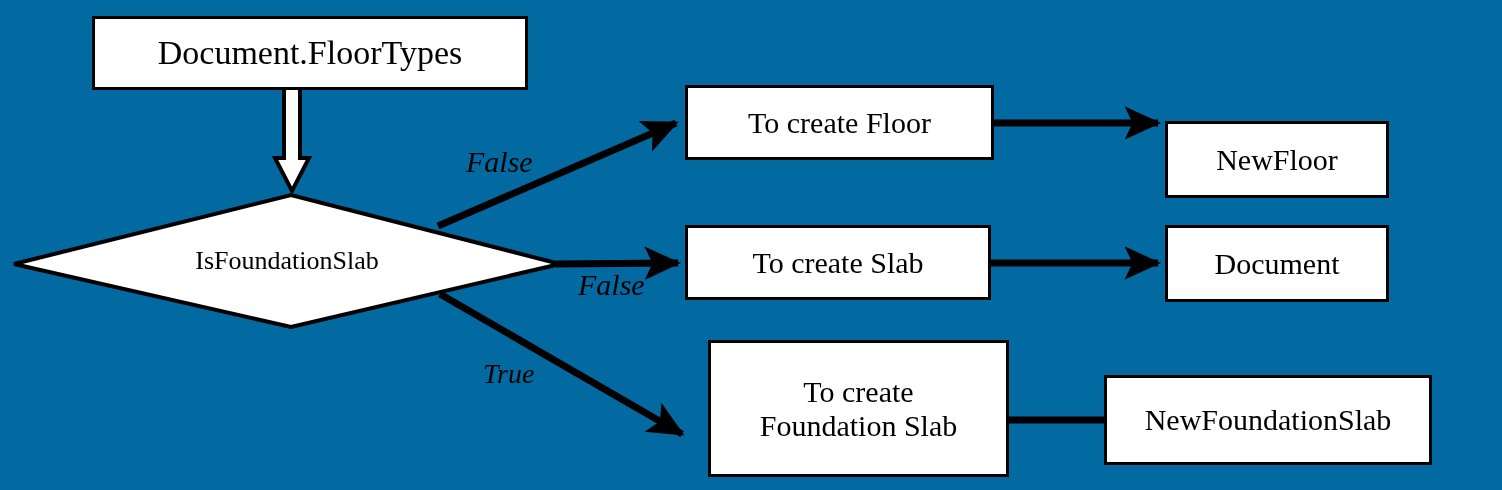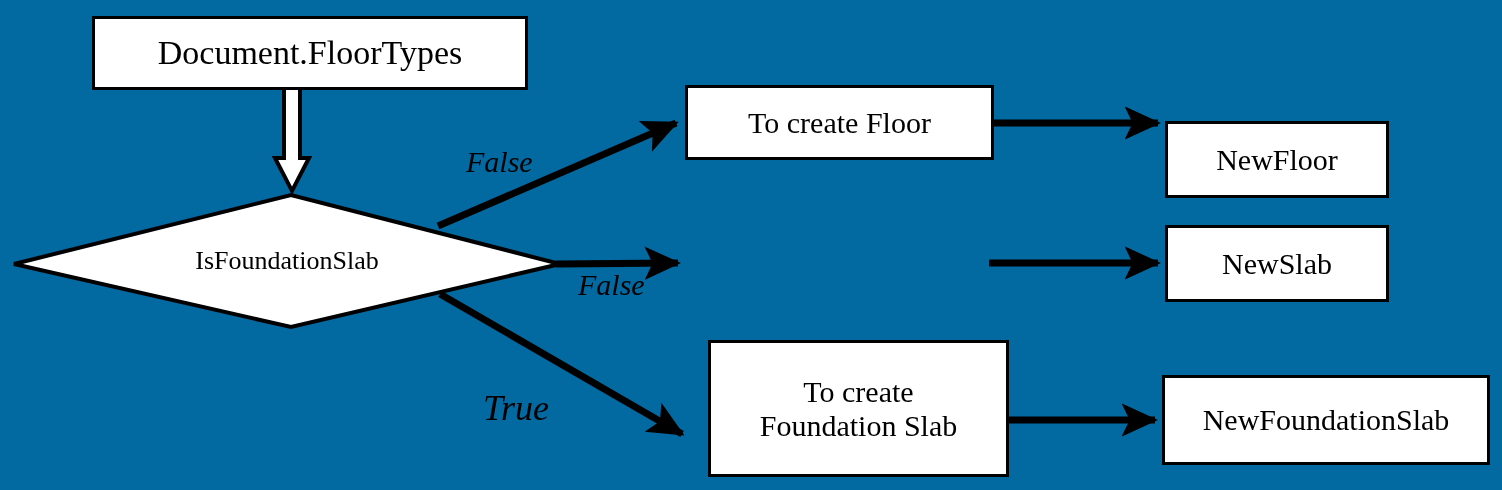--- a/index.html
+++ b/index.html
@@ -103,33 +103,36 @@
   </div>
 
   <div class="node" style="left:685px; top:85px; width:309px; height:75px; font-size:30px;">
     <span class="node-label">To create Floor</span>
   </div>
 
   <div class="node" style="left:1165px; top:85px; width:224px; height:77px; font-size:30px;margin-top:36px;">
     <span class="node-label">NewFloor</span>
   </div>
 
+  <div class="node" style="left:685px; top:225px; width:306px; height:75px; font-size:30px;">
+    <span class="node-label">To create Slab</span>
+  </div>
 
   <div class="node" style="left:1165px; top:225px; width:224px; height:77px; font-size:30px;">
-    <span class="node-label">NewSlab</span>
+    <span class="node-label">Document</span>
   </div>
 
   <div class="node" style="left:708px; top:340px; width:301px; height:137px; font-size:30px;">
     <span class="node-label">To create
 Foundation Slab</span>
   </div>
 
-  <div class="node" style="left:1162px; top:375px; width:328px; height:90px; font-size:30px;">
+  <div class="node" style="left:1104px; top:375px; width:328px; height:90px; font-size:30px;">
     <span class="node-label">NewFoundationSlab</span>
   </div>
 
   <div class="edge-label" style="left:466px; top:145px; font-size:30px;">False</div>
 
   <div class="edge-label" style="left:578px; top:268px; font-size:30px;">False</div>
 
-  <div class="edge-label" style="left:483px; top:387px; font-size:36px;">True</div>
+  <div class="edge-label" style="left:483px; top:358px; font-size:28px;">True</div>
 
 </div>
 
 </body></html>

